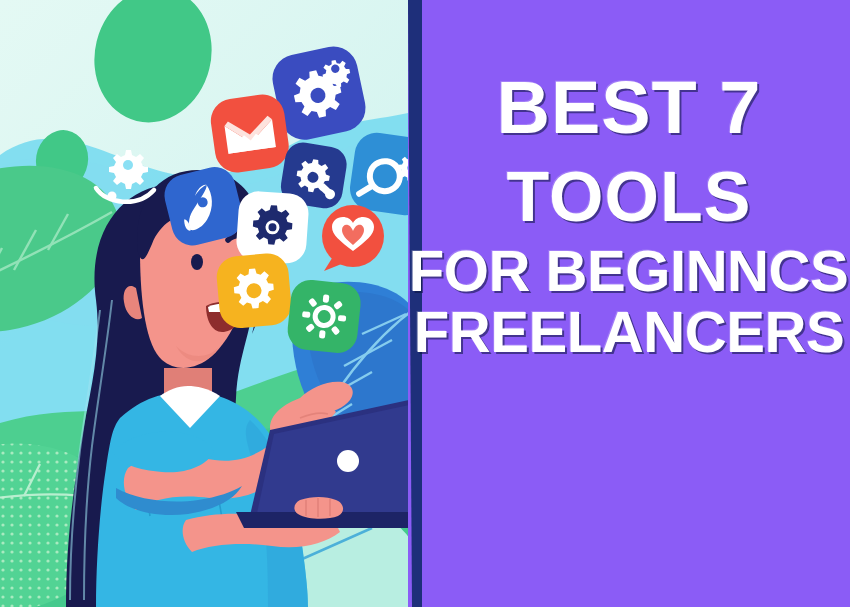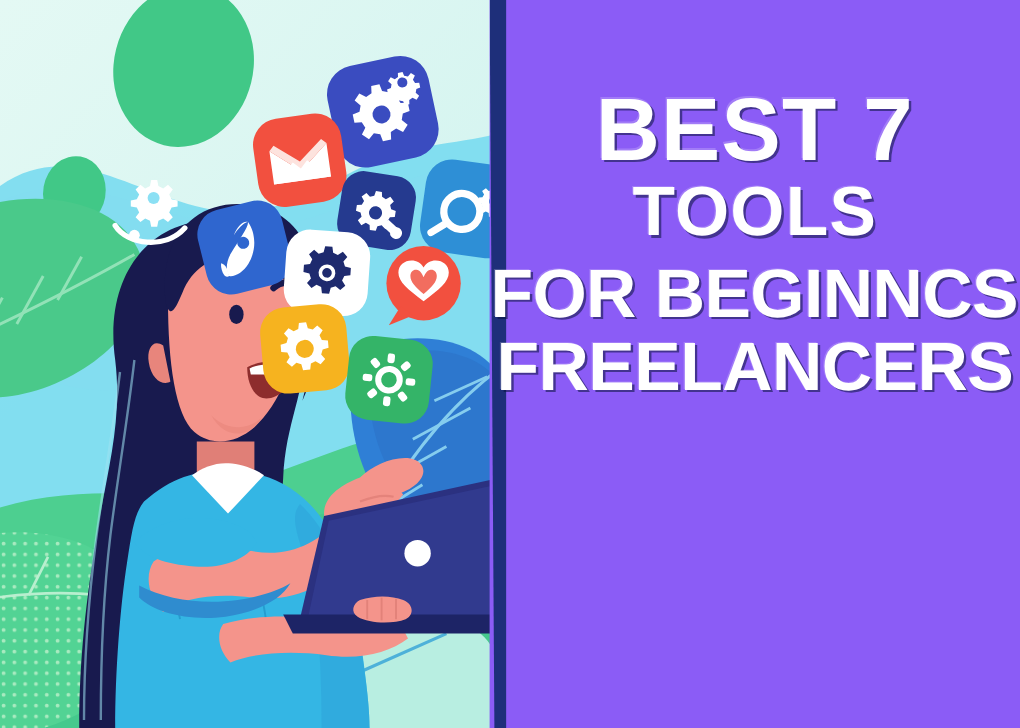--- a/index.html
+++ b/index.html
@@ -56,21 +56,21 @@
     text-align:center;
     letter-spacing:0.5px;
     line-height:0.92;
     white-space:nowrap;
     text-shadow:
        2px 2px 0 rgba(10,18,60,.55),
       -1px -1px 0 rgba(255,255,255,.20);
     -webkit-font-smoothing:antialiased;
   }
   .line1{ font-size:74px; letter-spacing:1px; }
-  .line2{ font-size:58px; margin-top:8px; letter-spacing:1px;text-align:center;}
+  .line2{ font-size:70px; margin-top:23px; letter-spacing:1px;text-align:center;}
   .line3{ font-size:57px; margin-top:16px; letter-spacing:-0.5px;
           transform:scaleX(1.02); transform-origin:center;}
   .line4{ font-size:57px; margin-top:8px;  letter-spacing:-0.5px;
           transform:scaleX(1.02); transform-origin:center;}
 </style>
 </head>
 <body>
 
 <div id="poster">
 

